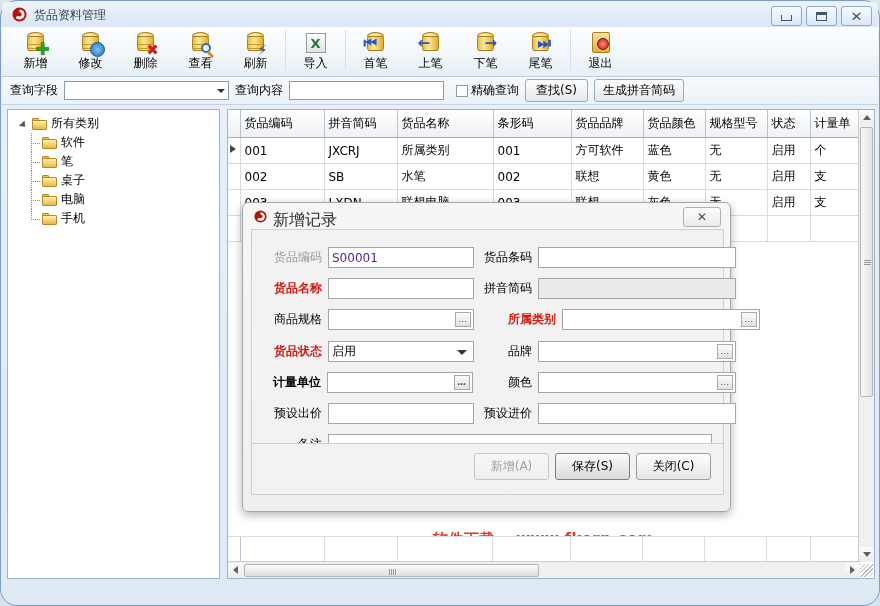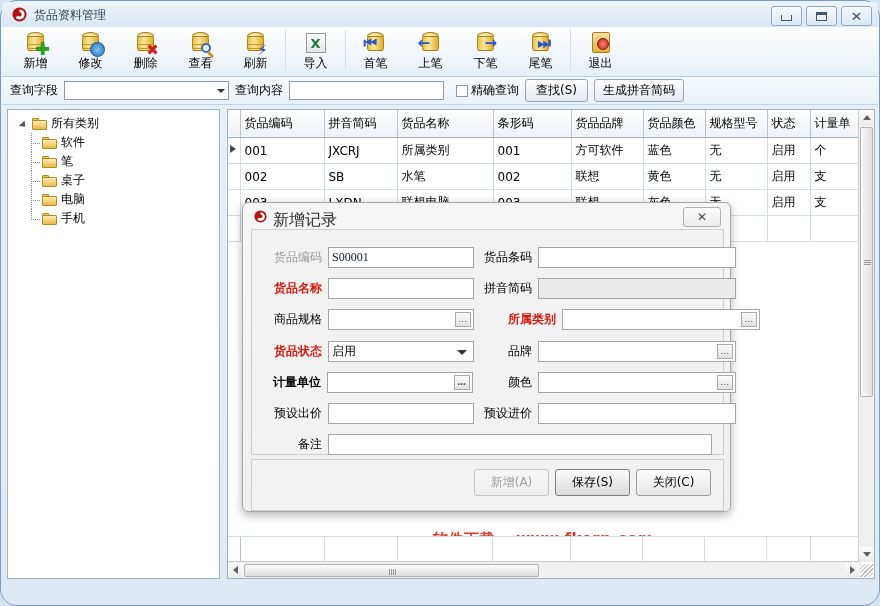--- a/index.html
+++ b/index.html
@@ -210,27 +210,27 @@
   .dlg-body{
     position:absolute;left:8px;top:26px;width:473px;height:226px;
     background:#f2f2f2;border:1px solid #cfcfcf;box-sizing:border-box;
   }
   .frow{position:absolute;height:23px;display:flex;align-items:center;}
   .flabel{font-size:12px;text-align:right;white-space:nowrap;}
   .flabel.req{color:#d11a12;font-weight:bold;}
   .fin{height:21px;background:#fff;border:1px solid #a5a5a5;box-sizing:border-box;
     font-size:12px;padding-left:3px;display:flex;align-items:center;color:#000;}
   .fin.disabled{background:#ebebeb;color:#4a4a4a;}
-  .fin.disabled.filled{background:#fff;color:#0f172a;font-family:Liberation Serif, serif;}
+  .fin.disabled.filled{background:#fff;color:#4c1d95;}
   .fbtn{position:absolute;right:2px;top:2px;width:16px;height:15px;
     border:1px solid #a9a9a9;background:linear-gradient(#fbfbfb,#e2e2e2);
     font-size:9px;line-height:12px;text-align:center;color:#555;box-sizing:border-box;}
   .fcaret{position:absolute;right:6px;top:8px;width:0;height:0;
     border-left:5px solid transparent;border-right:5px solid transparent;border-top:5px solid #333;}
-  .dlg-foot{position:absolute;left:8px;top:256px;width:473px;height:52px;
+  .dlg-foot{position:absolute;left:8px;top:240px;width:473px;height:52px;
     background:#f2f2f2;border:1px solid #cfcfcf;box-sizing:border-box;padding-left:46px;}
   .dbtn{position:absolute;top:9px;width:73px;height:25px;border-radius:3px;
     border:1px solid #9c9c9c;background:linear-gradient(#fdfdfd,#e6e6e6);
     font-size:12px;display:flex;align-items:center;justify-content:center;color:#000;}
   .dbtn.disabled{color:#a0a0a0;border-color:#c6c6c6;background:linear-gradient(#f7f7f7,#efefef);}
   .dbtn.default{border-color:#7f7f7f;background:linear-gradient(#fbfbfb,#dadada);}
 </style>
 </head>
 <body>
 

